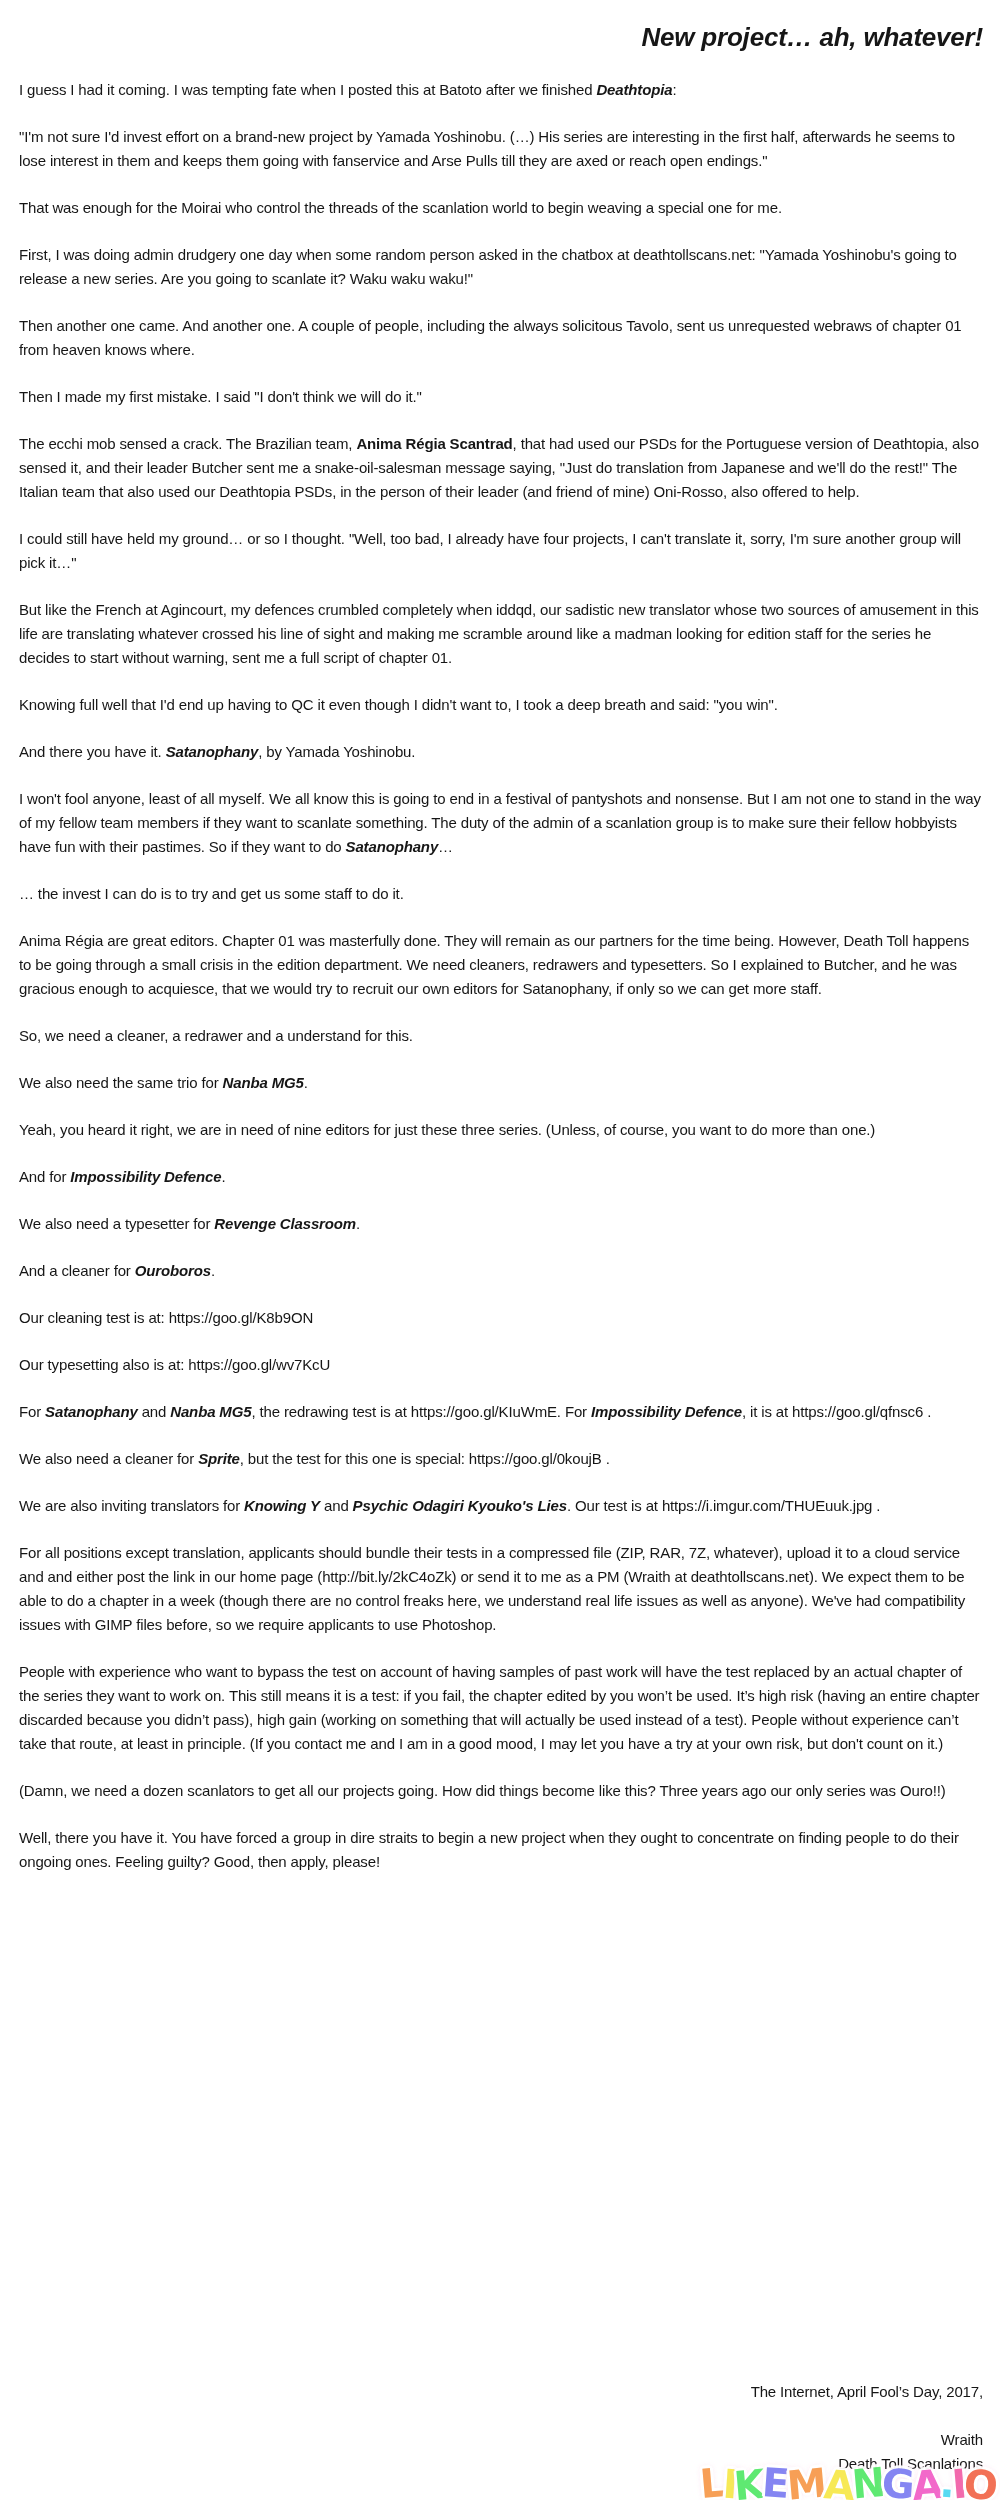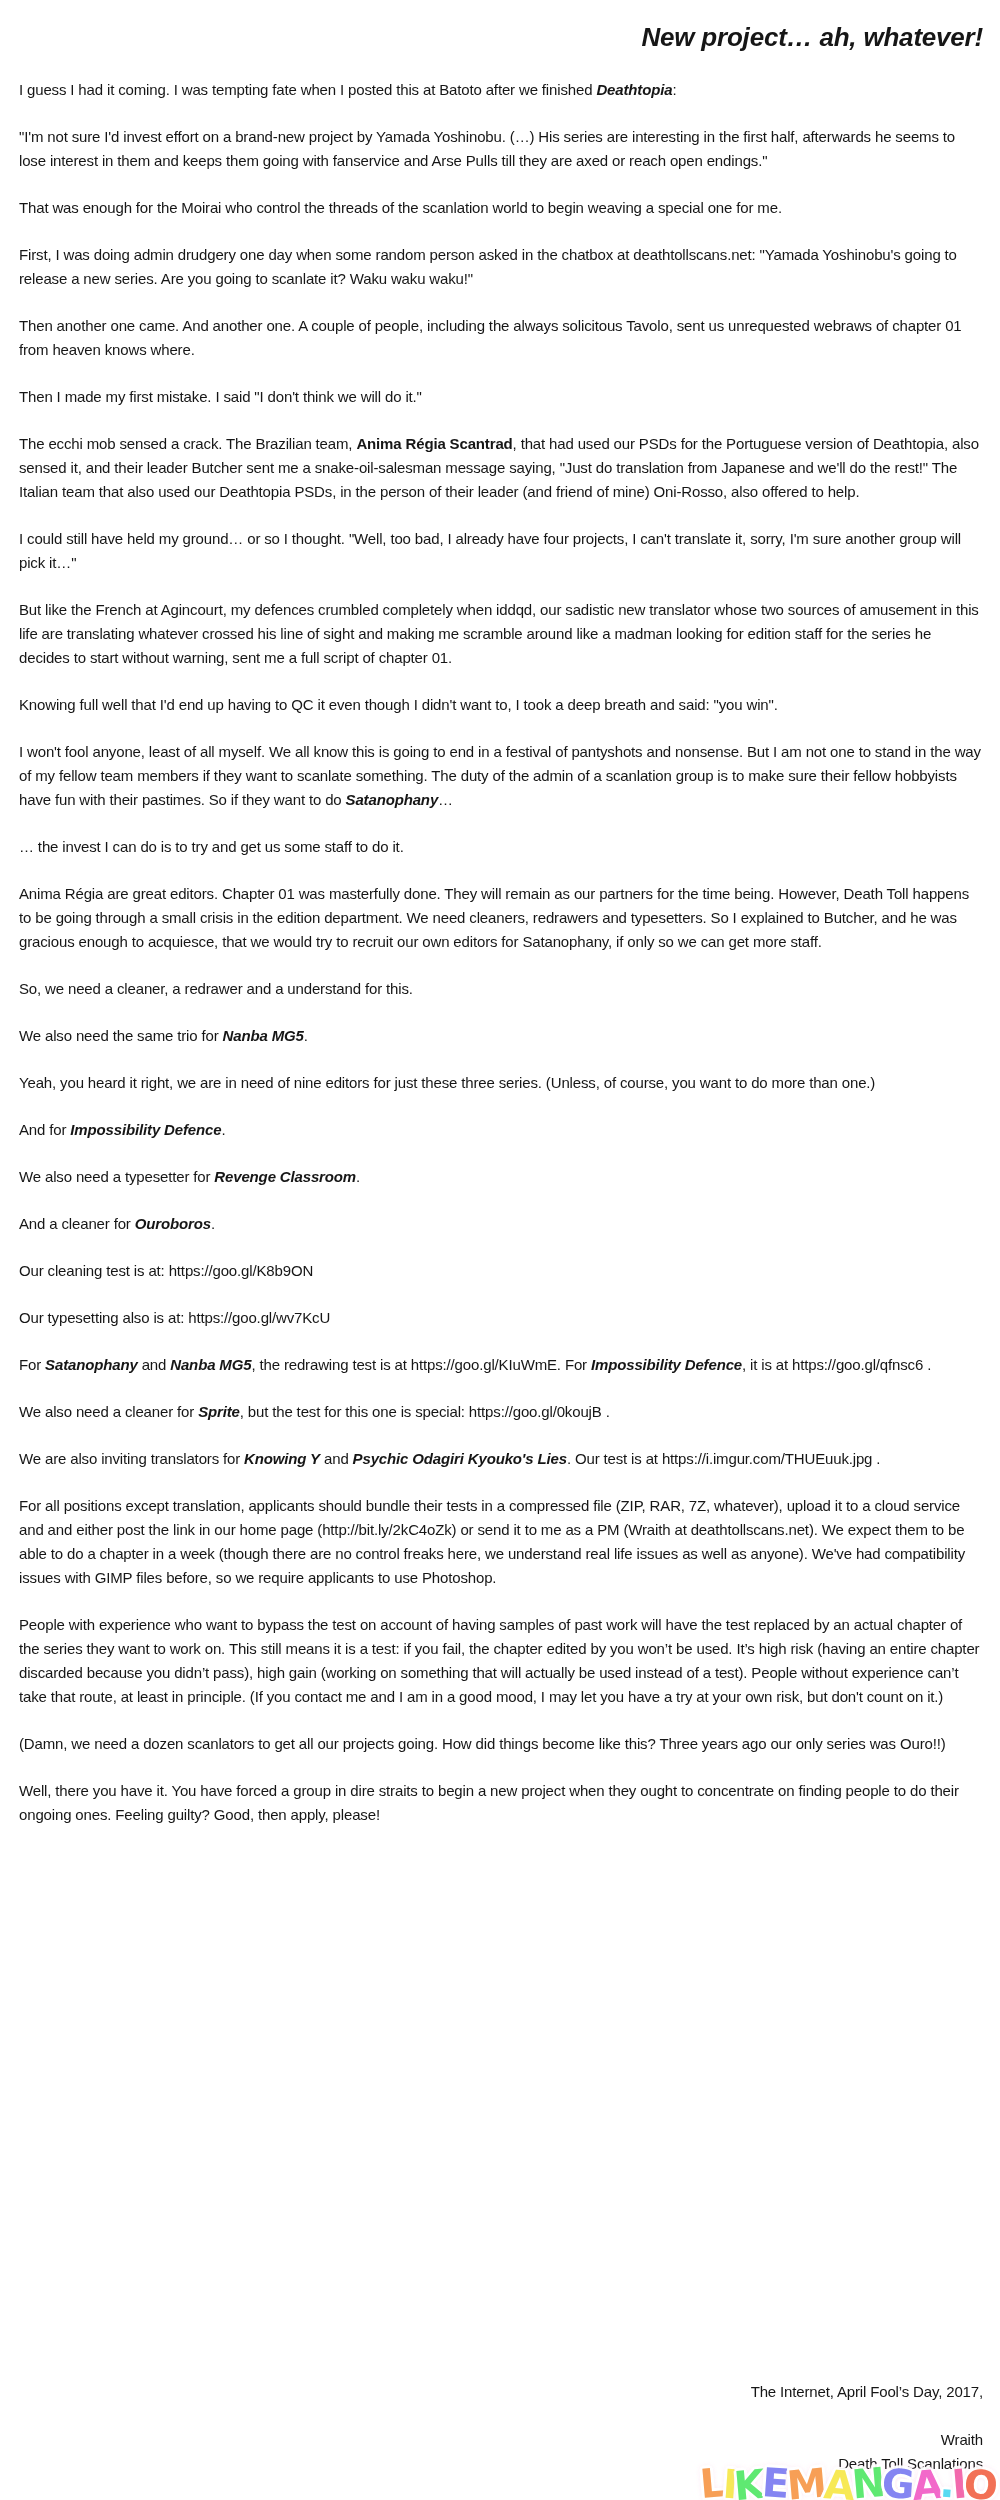--- a/index.html
+++ b/index.html
@@ -61,20 +61,21 @@
       <p><span>I guess I had it coming. I was tempting fate when I posted this at Batoto after we finished </span><span class="b i">Deathtopia</span><span>:</span></p>
       <p><span>"I'm not sure I'd invest effort on a brand-new project by Yamada Yoshinobu. (…) His series are interesting in the first half, afterwards he seems to lose interest in them and keeps them going with fanservice and Arse Pulls till they are axed or reach open endings."</span></p>
       <p><span>That was enough for the Moirai who control the threads of the scanlation world to begin weaving a special one for me.</span></p>
       <p><span>First, I was doing admin drudgery one day when some random person asked in the chatbox at deathtollscans.net: "Yamada Yoshinobu's going to release a new series. Are you going to scanlate it? Waku waku waku!"</span></p>
       <p><span>Then another one came. And another one. A couple of people, including the always solicitous Tavolo, sent us unrequested webraws of chapter 01 from heaven knows where.</span></p>
       <p><span>Then I made my first mistake. I said "I don't think we will do it."</span></p>
       <p><span>The ecchi mob sensed a crack. The Brazilian team, </span><span class="b">Anima Régia Scantrad</span><span>, that had used our PSDs for the Portuguese version of Deathtopia, also sensed it, and their leader Butcher sent me a snake-oil-salesman message saying, "Just do translation from Japanese and we'll do the rest!" The Italian team that also used our Deathtopia PSDs, in the person of their leader (and friend of mine) Oni-Rosso, also offered to help.</span></p>
       <p><span>I could still have held my ground… or so I thought. "Well, too bad, I already have four projects, I can't translate it, sorry, I'm sure another group will pick it…"</span></p>
       <p><span>But like the French at Agincourt, my defences crumbled completely when iddqd, our sadistic new translator whose two sources of amusement in this life are translating whatever crossed his line of sight and making me scramble around like a madman looking for edition staff for the series he decides to start without warning, sent me a full script of chapter 01.</span></p>
       <p><span>Knowing full well that I'd end up having to QC it even though I didn't want to, I took a deep breath and said: "you win".</span></p>
+      <p><span>And there you have it. </span><span class="b i">Satanophany</span><span>, by Yamada Yoshinobu.</span></p>
       <p><span>I won't fool anyone, least of all myself. We all know this is going to end in a festival of pantyshots and nonsense. But I am not one to stand in the way of my fellow team members if they want to scanlate something. The duty of the admin of a scanlation group is to make sure their fellow hobbyists have fun with their pastimes. So if they want to do </span><span class="b i">Satanophany</span><span>…</span></p>
       <p><span>… the invest I can do is to try and get us some staff to do it.</span></p>
       <p><span>Anima Régia are great editors. Chapter 01 was masterfully done. They will remain as our partners for the time being. However, Death Toll happens to be going through a small crisis in the edition department. We need cleaners, redrawers and typesetters. So I explained to Butcher, and he was gracious enough to acquiesce, that we would try to recruit our own editors for Satanophany, if only so we can get more staff.</span></p>
       <p><span>So, we need a cleaner, a redrawer and a understand for this.</span></p>
       <p><span>We also need the same trio for </span><span class="b i">Nanba MG5</span><span>.</span></p>
       <p><span>Yeah, you heard it right, we are in need of nine editors for just these three series. (Unless, of course, you want to do more than one.)</span></p>
       <p><span>And for </span><span class="b i">Impossibility Defence</span><span>.</span></p>
       <p><span>We also need a typesetter for </span><span class="b i">Revenge Classroom</span><span>.</span></p>
       <p><span>And a cleaner for </span><span class="b i">Ouroboros</span><span>.</span></p>
       <p><span>Our cleaning test is at: https://goo.gl/K8b9ON</span></p>

